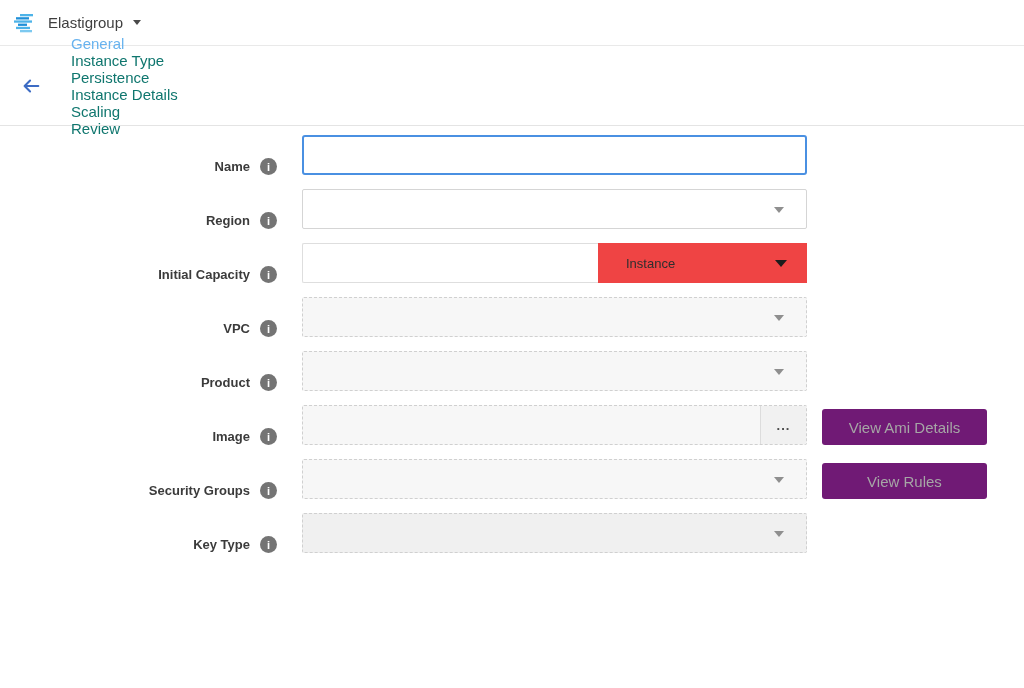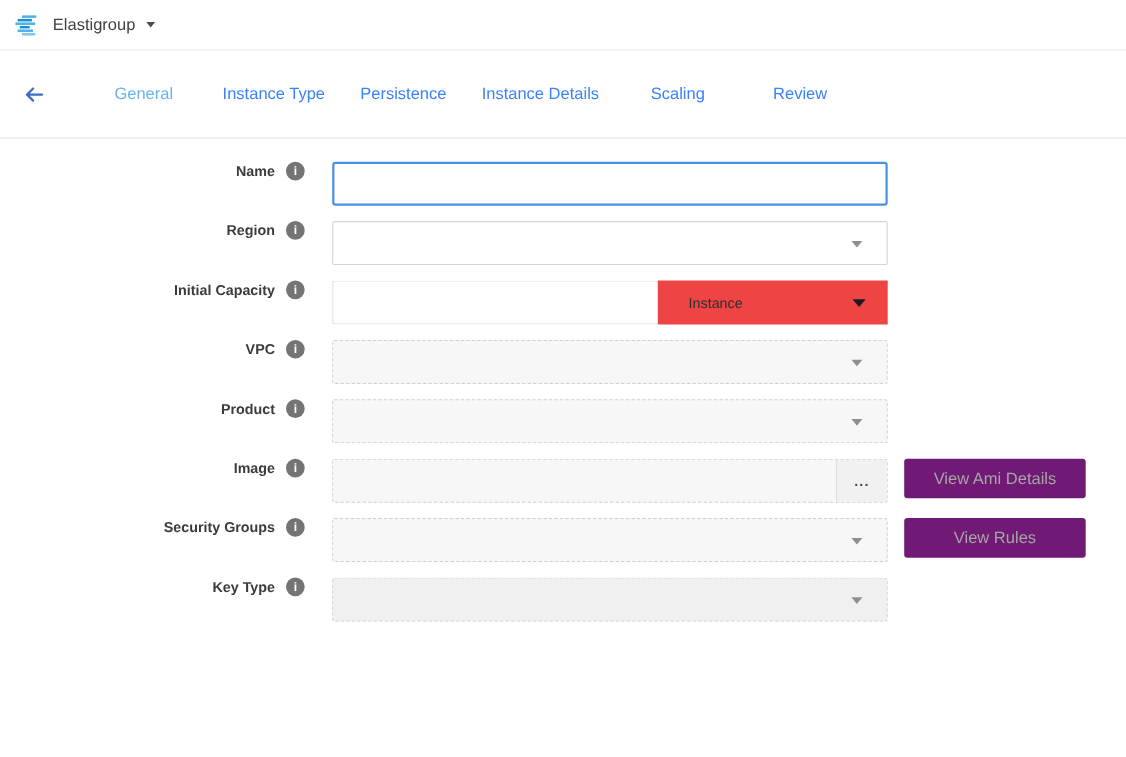--- a/index.html
+++ b/index.html
@@ -10,32 +10,32 @@
   .header { height:46px; border-bottom:1px solid #e9e9e9; display:flex; align-items:center;
     padding-left:13px; }
   .brand { display:flex; align-items:center; cursor:pointer; }
   .brand-name { margin-left:11px; font-size:15px; color:#3f3f3f; }
   .caret-sm { width:0; height:0; border-left:4px solid transparent; border-right:4px solid transparent;
     border-top:5px solid #4a4a4a; margin-left:10px; }
 
   
   .nav { height:80px; border-bottom:1px solid #e4e4e4; display:flex; align-items:center; }
   .back { margin-left:20px; cursor:pointer; display:flex; align-items:center; }
-  .tabs { display:flex; margin-left:62px; }
-  .tab { font-size:15px; color:#3b82f6; cursor:pointer; white-space:nowrap; }
+  .tabs { display:flex; margin-left:29px;flex-direction:column; }
+  .tab { font-size:15px; color:#0f766e; cursor:pointer; white-space:nowrap; }
   .tab.active { color:#68b3ef; }
   .tabs .tab:nth-child(1){ margin-right:45px; }
   .tabs .tab:nth-child(2){ margin-right:32px; }
   .tabs .tab:nth-child(3){ margin-right:32px; }
   .tabs .tab:nth-child(4){ margin-right:47px; }
   .tabs .tab:nth-child(5){ margin-right:62px; }
 
   
   .form { padding-top:21px; }
-  .row { display:flex; align-items:flex-start; height:28px; margin-bottom:26px; }
+  .row { display:flex; align-items:flex-end; height:28px; margin-bottom:26px; }
   .label-col { width:277px; display:flex; justify-content:flex-end; align-items:center; flex:none; }
   .lbl { font-size:13px; font-weight:bold; color:#3b3b3b; white-space:nowrap; }
   .info { width:17px; height:17px; border-radius:50%; background:#747474; color:#fff;
     font-size:11px; font-weight:bold; display:flex; align-items:center; justify-content:center;
     margin-left:10px; flex:none; cursor:pointer; }
   .field-col { margin-left:25px; width:505px; position:relative; display:flex; flex:none; }
 
   .input-name { width:100%; height:40px; border:2px solid #4a90e2; border-radius:3px;
     outline:none; font-size:14px; padding:0 10px; background:#fff; }
 

